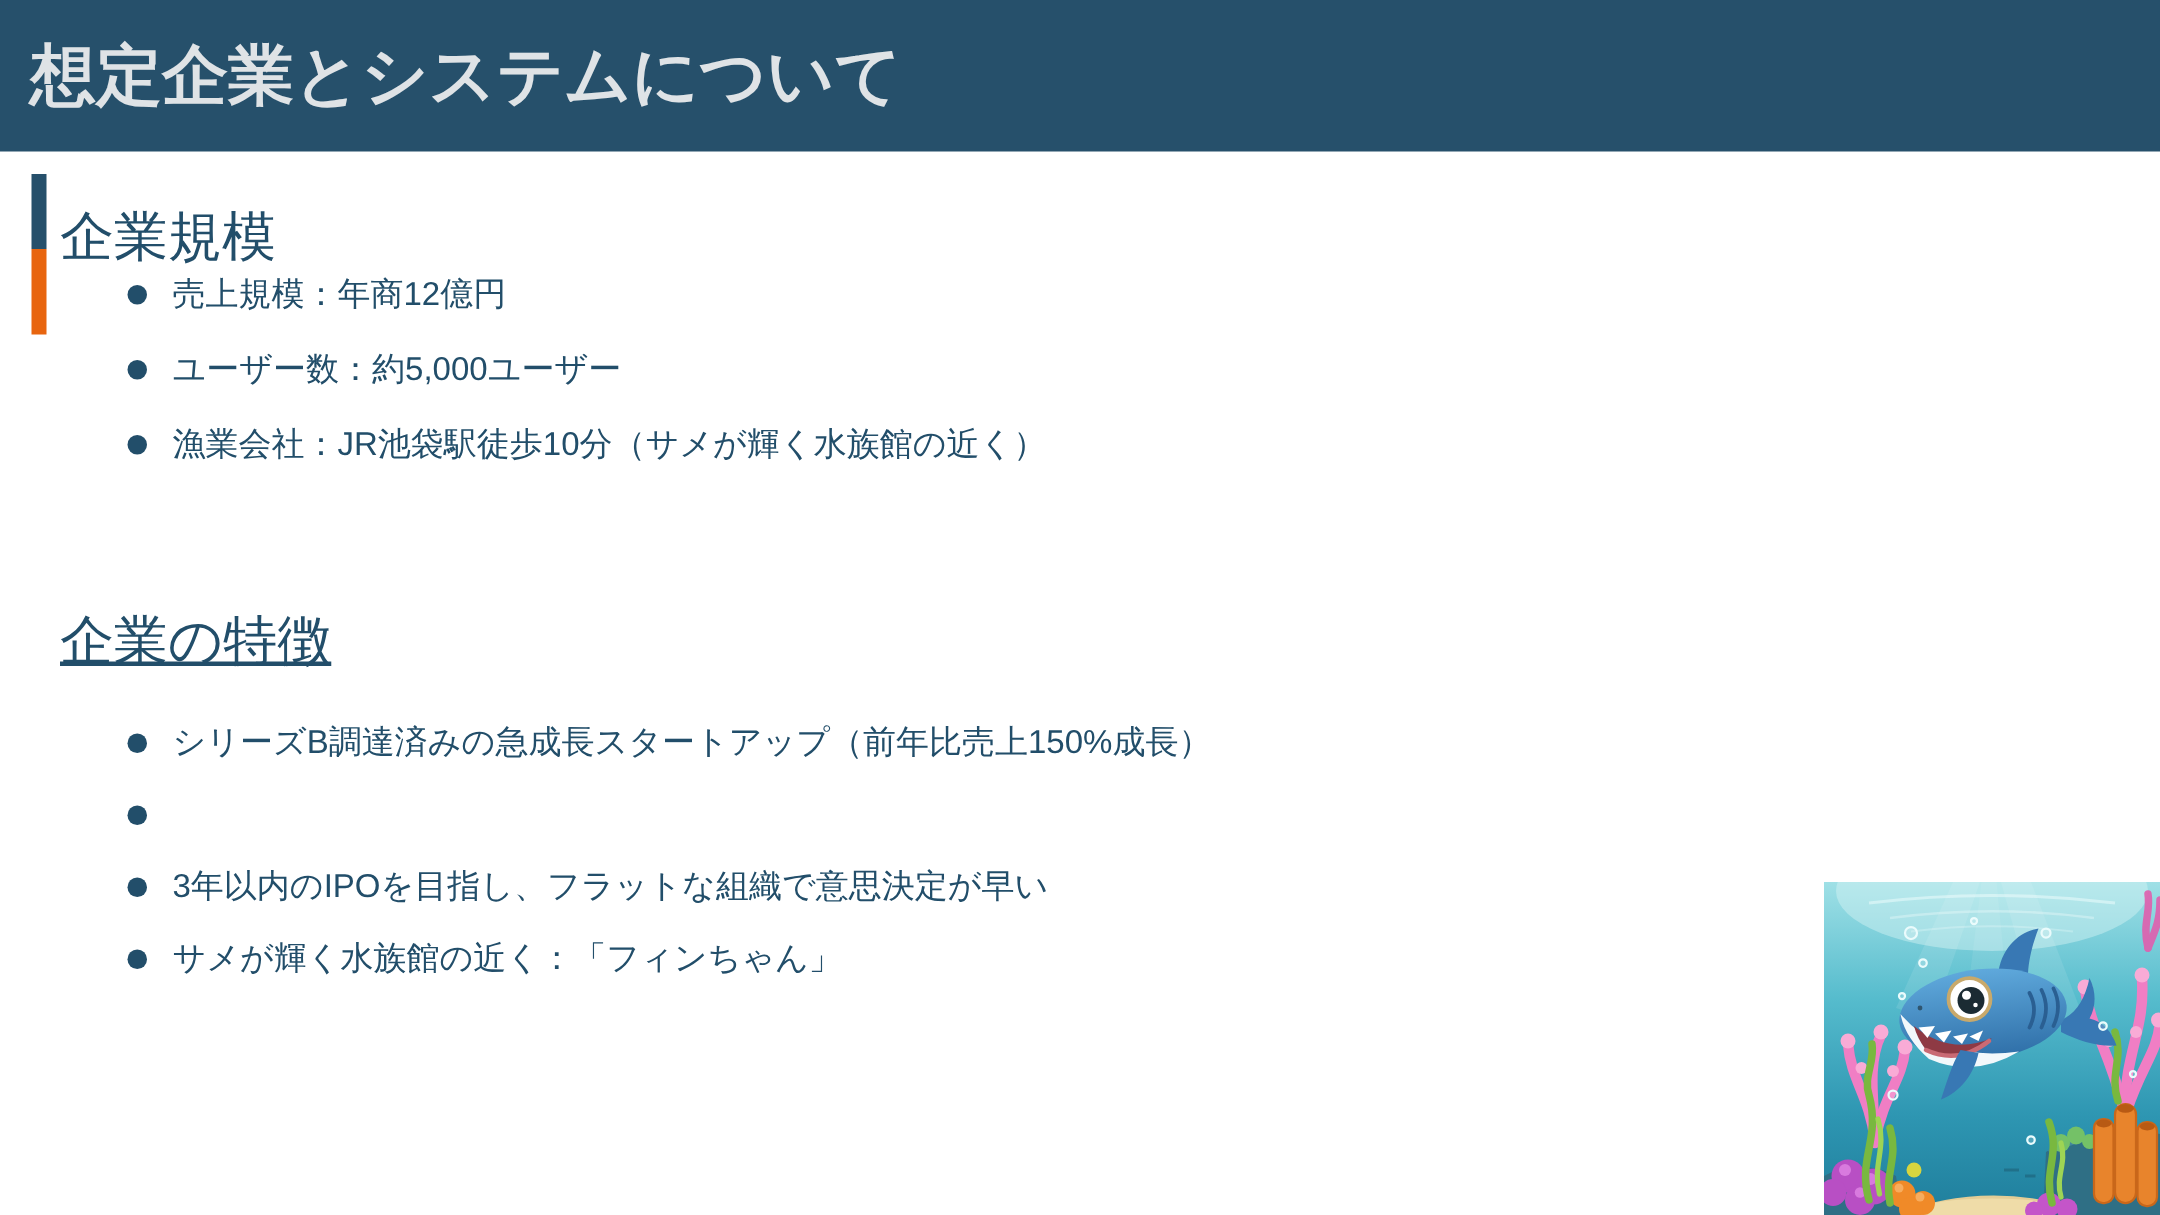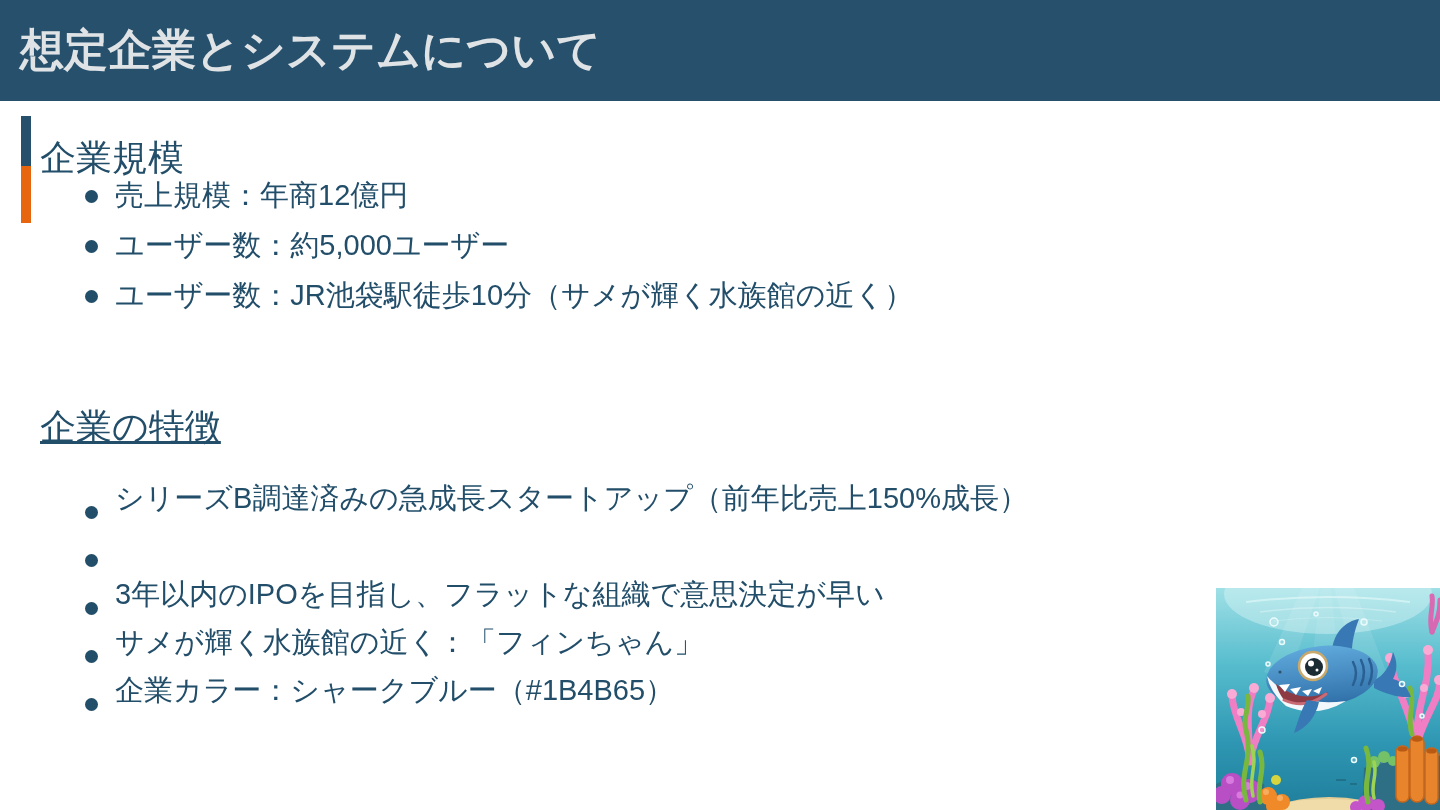--- a/index.html
+++ b/index.html
@@ -22,27 +22,27 @@
     position:absolute;left:40px;font-size:36px;line-height:1.2;
     color:var(--text-color,#224E6A);white-space:nowrap;
   }
   #heading-1{top:112px;margin-top:24px;}
   #heading-2{top:405px;text-decoration:underline;}
   ul.bullets{position:absolute;left:0;margin:0;padding:0;list-style:none;}
   #bullets-1{top:171px;}
   #bullets-2{top:471px;}
   ul.bullets li{display:flex;align-items:center;}
   #bullets-1 li{height:50px;}
-  #bullets-2 li{height:48px;align-items:flex-end;}
+  #bullets-2 li{height:48px;}
   .bullet-dot{
     flex:none;width:13px;height:13px;border-radius:50%;
     background:var(--text-color,#224E6A);margin-left:85px;
   }
   .bullet-text{
-    margin-left:17px;font-size:29px;color:var(--text-color,#224E6A);white-space:nowrap;
+    margin-left:17px;font-size:22px;color:var(--text-color,#224E6A);white-space:nowrap;
   }
   .illustration{position:absolute;left:1216px;top:588px;width:224px;height:222px;}
   .illustration svg{display:block;}
 </style>
 </head>
 <body>
 
 <div class="slide">
 
   <div class="header">
@@ -60,45 +60,41 @@
     <li>
       <span class="bullet-dot"></span>
       <span class="bullet-text">売上規模：年商12億円</span>
     </li>
     <li>
       <span class="bullet-dot"></span>
       <span class="bullet-text">ユーザー数：約5,000ユーザー</span>
     </li>
     <li>
       <span class="bullet-dot"></span>
-      <span class="bullet-text">ユーザー数：JR池袋駅徒歩10分（サメが輝く水族館の近く）</span>
+      <span class="bullet-text">漁業会社：JR池袋駅徒歩10分（サメが輝く水族館の近く）</span>
     </li>
   </ul>
 
   <div class="section-heading" id="heading-2">企業の特徴</div>
 
   <ul class="bullets" id="bullets-2">
     <li>
       <span class="bullet-dot"></span>
       <span class="bullet-text">シリーズB調達済みの急成長スタートアップ（前年比売上150%成長）</span>
     </li>
     <li>
       <span class="bullet-dot"></span>
     </li>
     <li>
       <span class="bullet-dot"></span>
       <span class="bullet-text">3年以内のIPOを目指し、フラットな組織で意思決定が早い</span>
     </li>
     <li>
       <span class="bullet-dot"></span>
       <span class="bullet-text">サメが輝く水族館の近く：「フィンちゃん」</span>
-    </li>
-    <li>
-      <span class="bullet-dot"></span>
-      <span class="bullet-text">企業カラー：シャークブルー（#1B4B65）</span>
     </li>
   </ul>
 
   <div class="illustration" role="img" aria-label="cartoon-shark-underwater-coral-scene">
     <svg viewBox="0 0 224 222" width="224" height="222" xmlns="http://www.w3.org/2000/svg">
       <defs>
         <linearGradient id="sea" x1="0" y1="0" x2="0" y2="1">
           <stop offset="0" stop-color="#9FE0E6"></stop>
           <stop offset="0.35" stop-color="#56BCCD"></stop>
           <stop offset="0.7" stop-color="#2E96B2"></stop>

